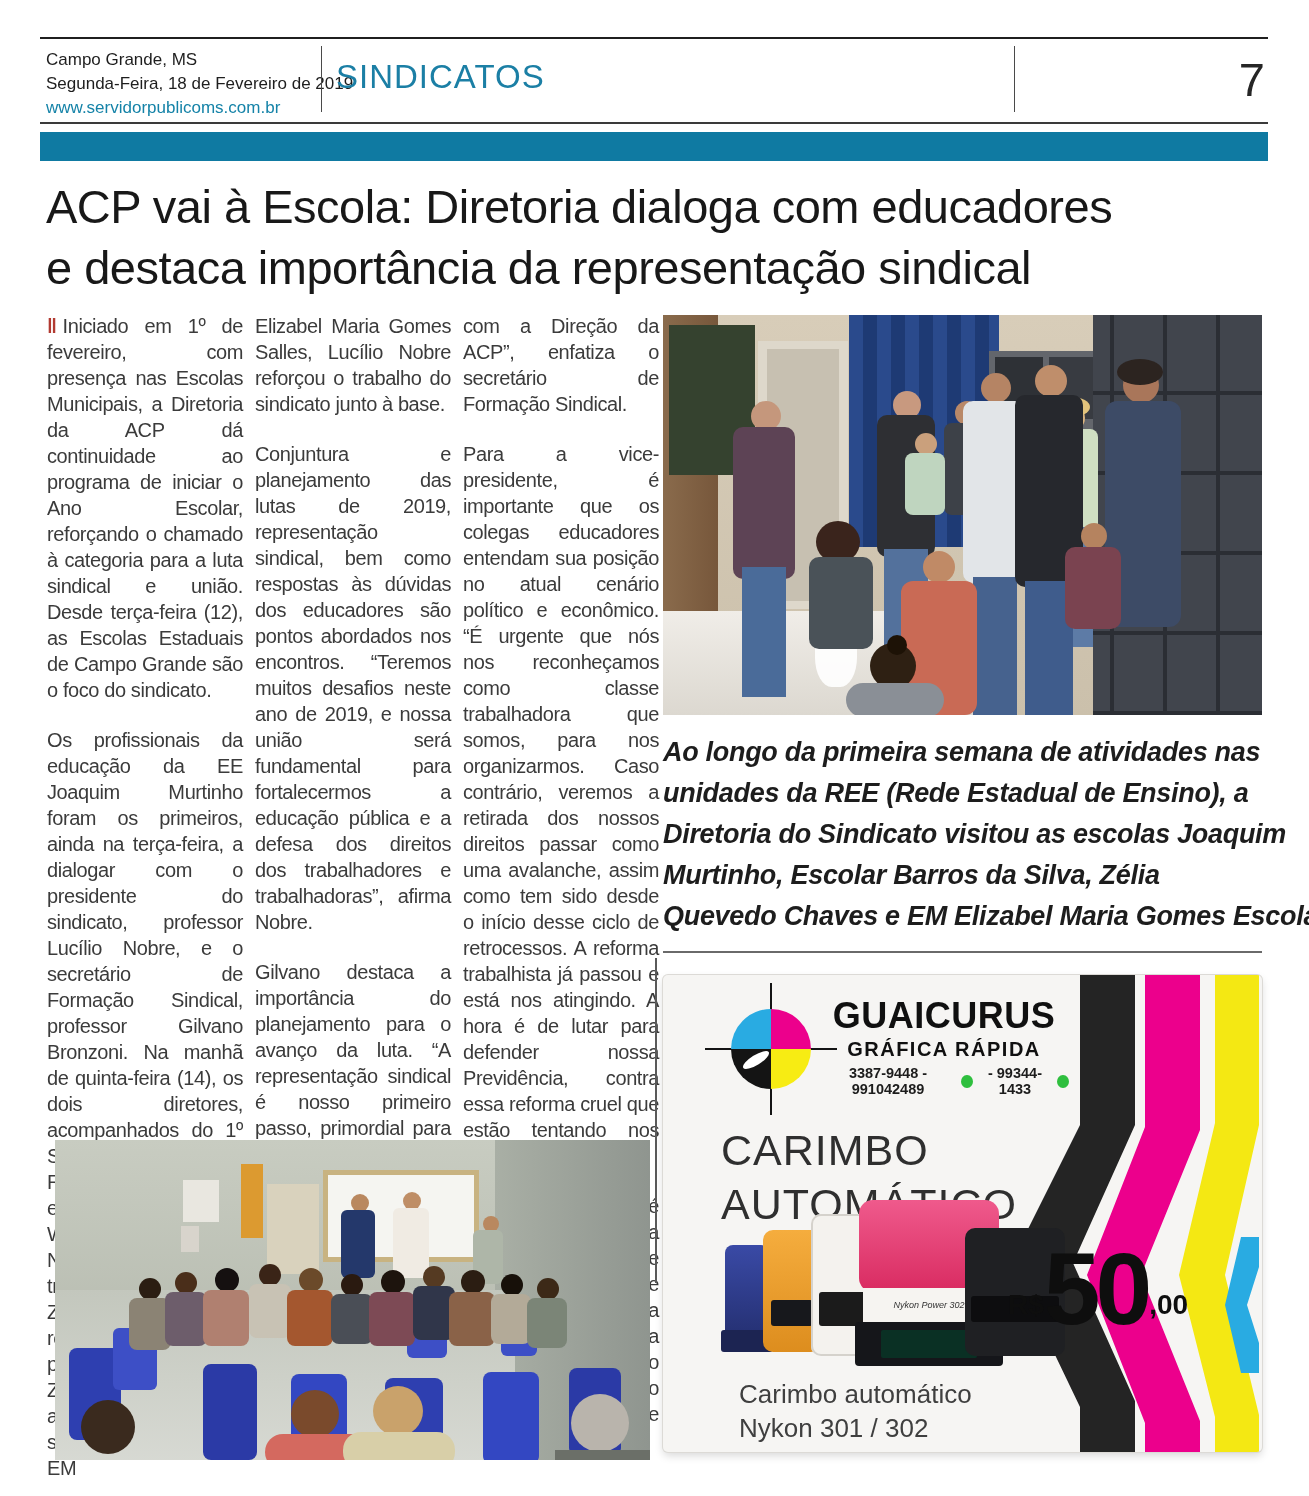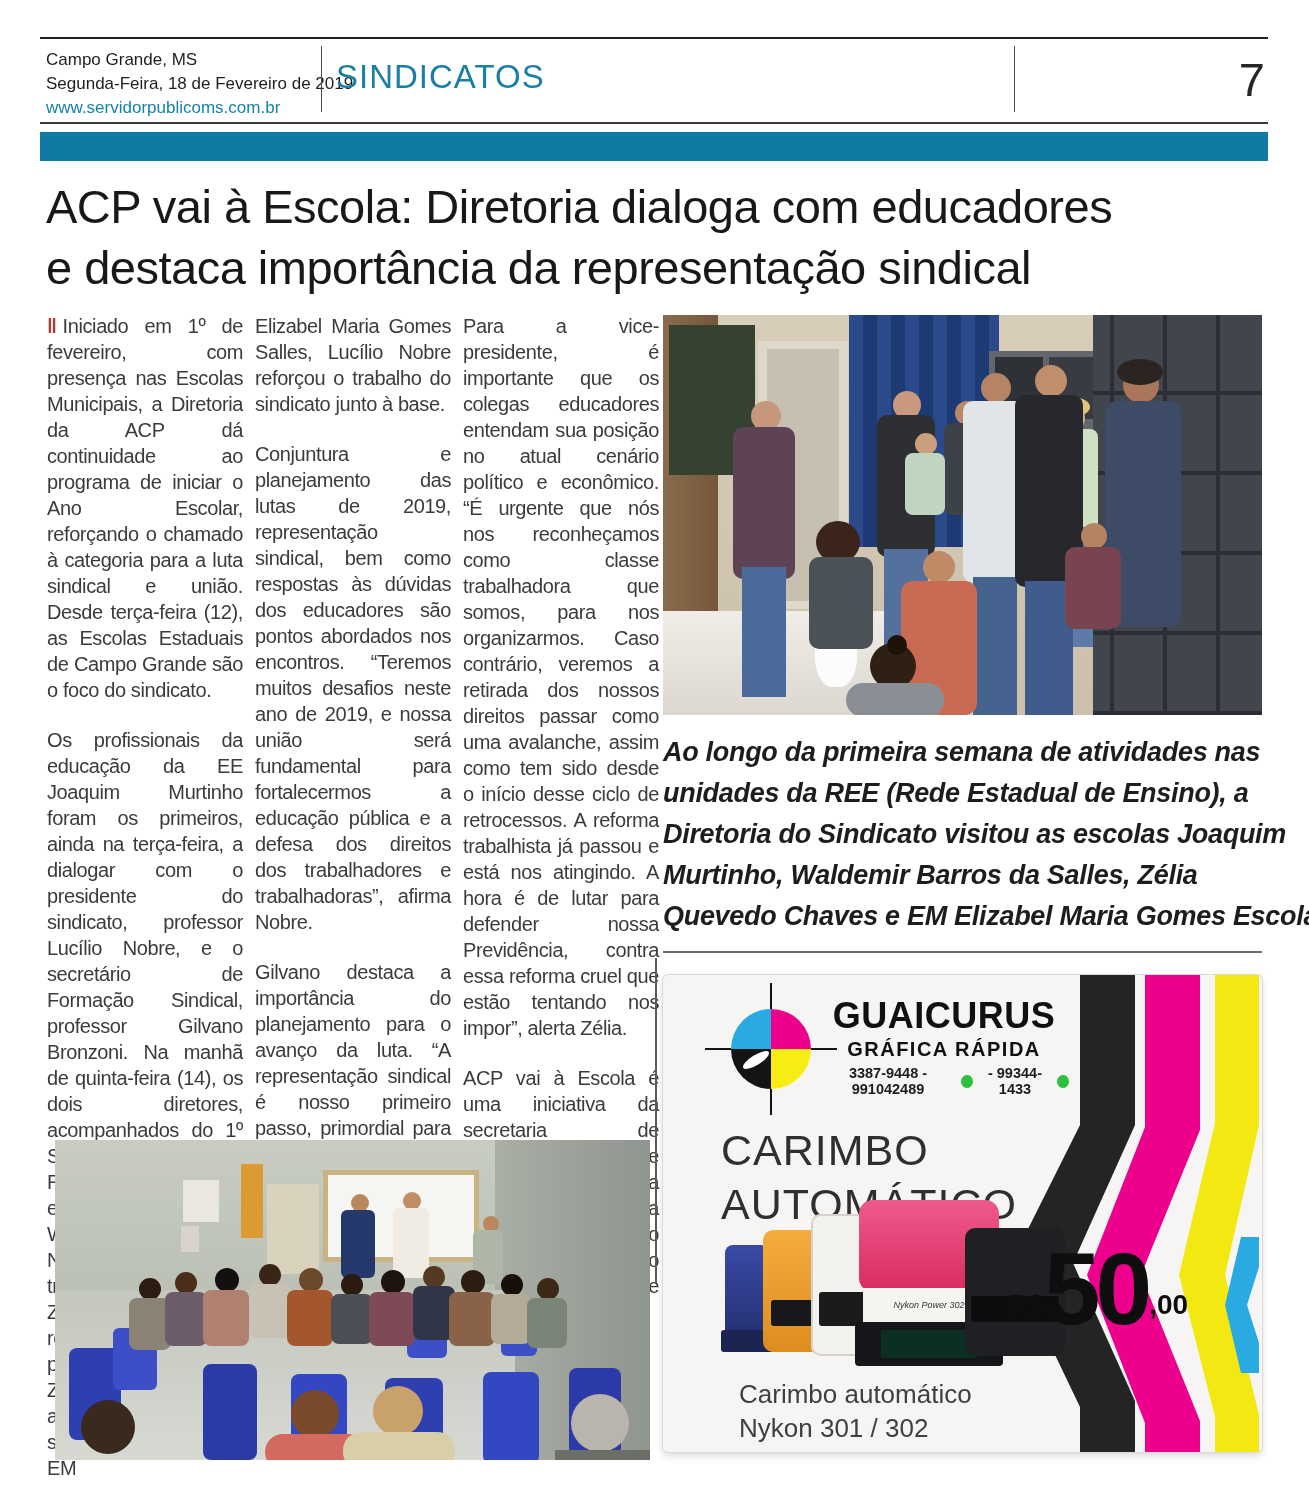--- a/index.html
+++ b/index.html
@@ -102,20 +102,21 @@
   <div class="col col1">
     <p class="body-p"><span class="pmark">‖</span><span>Iniciado em 1º de fevereiro, com presença nas Escolas Municipais, a Diretoria da ACP dá continuidade ao programa de iniciar o Ano Escolar, reforçando o chamado à categoria para a luta sindical e união. Desde terça-feira (12), as Escolas Estaduais de Campo Grande são o foco do sindicato.</span></p>
     <p class="body-p">Os profissionais da educação da EE Joaquim Murtinho foram os primeiros, ainda na terça-feira, a dialogar com o presidente do sindicato, professor Lucílio Nobre, e o secretário de Formação Sindical, professor Gilvano Bronzoni. Na manhã de quinta-feira (14), os dois diretores, acompanhados do 1º Secretário, professor Regerson Franklin, estiveram na EE Waldemir de Barros. Na sexta, foi a vez dos trabalhadores da EE Zélia Quevedo Chaves receberem a vice-presidente, professora Zélia Aguiar, acompanhada do secretário Gilvano. Na EM</p>
   </div>
   <div class="col col2">
     <p class="body-p">Elizabel Maria Gomes Salles, Lucílio Nobre reforçou o trabalho do sindicato junto à base.</p>
     <p class="body-p">Conjuntura e planejamento das lutas de 2019, representação sindical, bem como respostas às dúvidas dos educadores são pontos abordados nos encontros. “Teremos muitos desafios neste ano de 2019, e nossa união será fundamental para fortalecermos a educação pública e a defesa dos direitos dos trabalhadores e trabalhadoras”, afirma Nobre.</p>
     <p class="body-p">Gilvano destaca a importância do planejamento para o avanço da luta. “A representação sindical é nosso primeiro passo, primordial para garantir uma atuação forte do nosso sindicato. Por isso, estamos visitando as Unidades Escolares para divulgar o cronograma da formação sindical, e incentivar a categoria para escolher o representante sindical, que será seu elo</p>
   </div>
   <div class="col col3">
+    <p class="body-p">com a Direção da ACP”, enfatiza o secretário de Formação Sindical.</p>
     <p class="body-p">Para a vice-presidente, é importante que os colegas educadores entendam sua posição no atual cenário político e econômico. “É urgente que nós nos reconheçamos como classe trabalhadora que somos, para nos organizarmos. Caso contrário, veremos a retirada dos nossos direitos passar como uma avalanche, assim como tem sido desde o início desse ciclo de retrocessos. A reforma trabalhista já passou e está nos atingindo. A hora é de lutar para defender nossa Previdência, contra essa reforma cruel que estão tentando nos impor”, alerta Zélia.</p>
     <p class="body-p">ACP vai à Escola é uma iniciativa da secretaria de Formação Sindical, e visa fortalecer a luta dos trabalhadores da educação, levando informação, formação e diálogo com a base da categoria.</p>
   </div>
 
   <div id="p1" class="photo photo1">
       <div style="position: absolute; left: 0px; top: 0px; width: 55px; height: 400px; background: linear-gradient(90deg, rgb(138, 107, 76), rgb(119, 87, 59)); border-radius: 0px;"></div>
       <div style="position: absolute; left: 6px; top: 10px; width: 86px; height: 150px; background: rgb(53, 66, 47); border-radius: 0px;"></div>
       <div style="position: absolute; left: 95px; top: 26px; width: 90px; height: 268px; background: rgb(222, 216, 203); border-radius: 0px;"></div>
       <div style="position: absolute; left: 104px; top: 34px; width: 72px; height: 252px; background: rgb(199, 192, 177); border-radius: 0px;"></div>
       <div style="position: absolute; left: 186px; top: 0px; width: 150px; height: 232px; background: repeating-linear-gradient(90deg, rgb(42, 74, 140) 0px, rgb(42, 74, 140) 14px, rgb(30, 58, 116) 14px, rgb(30, 58, 116) 28px); border-radius: 0px;"></div>
@@ -162,21 +163,21 @@
       <div style="position: absolute; left: 402px; top: 232px; width: 56px; height: 82px; background: rgb(122, 67, 80); border-radius: 10px;"></div>
       <div style="position: absolute; left: 207px; top: 328px; width: 46px; height: 46px; background: rgb(46, 32, 19); border-radius: 50%;"></div>
       <div style="position: absolute; left: 224px; top: 320px; width: 20px; height: 20px; background: rgb(29, 18, 6); border-radius: 50%;"></div>
       <div style="position: absolute; left: 183px; top: 368px; width: 98px; height: 34px; background: rgb(138, 143, 150); border-radius: 18px;"></div>
     </div>
 
   <div class="caption">
     <div>Ao longo da primeira semana de atividades nas</div>
     <div>unidades da REE (Rede Estadual de Ensino), a</div>
     <div>Diretoria do Sindicato visitou as escolas Joaquim</div>
-    <div>Murtinho, Waldemir Barros da Salles, Zélia</div>
+    <div>Murtinho, Escolar Barros da Silva, Zélia</div>
     <div>Quevedo Chaves e EM Elizabel Maria Gomes Escola</div>
   </div>
 
   <div class="vrule-ad"></div>
   <div class="ad-top-rule"></div>
 
   <div class="ad">
     <div class="rb rb-k"></div>
     <div class="rb rb-m"></div>
     <div class="rb rb-y"></div>

